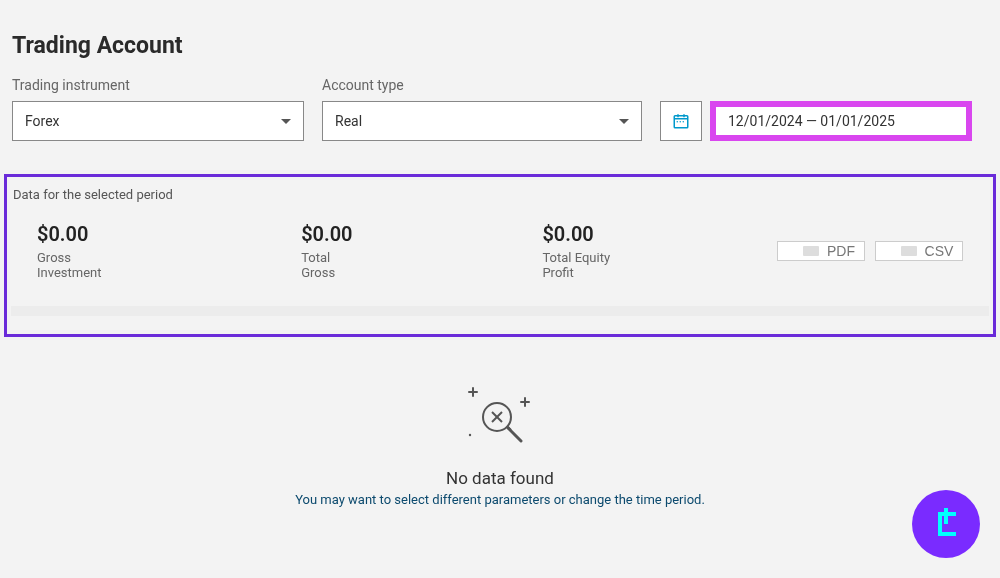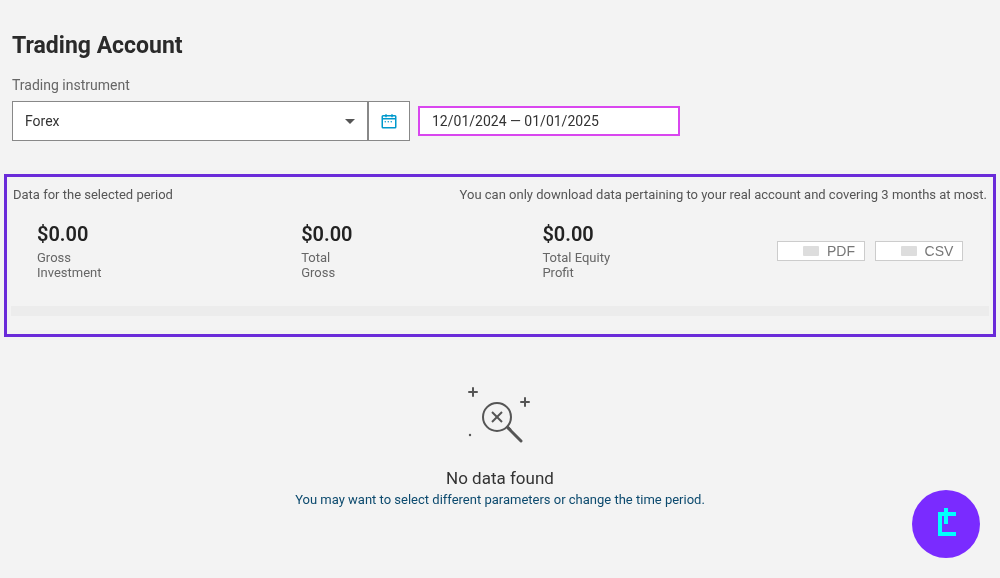--- a/index.html
+++ b/index.html
@@ -13,21 +13,21 @@
       position: relative;
     }
     .page-title {
       font-size: 23px;
       font-weight: 700;
       color: #2a2a2a;
       padding: 32px 12px 18px 12px;
     }
     .filters-row {
       display: flex;
-      gap: 0;
+      gap: 18px;
       padding: 0 12px 20px 12px;
     }
     .field-group {
       display: flex;
       flex-direction: column;
       gap: 8px;
     }
     .field-label {
       font-size: 14px;
       color: #666;
@@ -37,37 +37,37 @@
       border: 1px solid #888;
       height: 40px;
       display: flex;
       align-items: center;
       justify-content: space-between;
       padding: 0 12px;
       cursor: pointer;
       font-size: 14px;
       color: #333;
     }
-    .instrument-select { width: 356px; }
+    .instrument-select { width: 292px; }
     .account-select { width: 320px; }
     .date-select { width: 312px; display: flex; align-items: center; }
     .date-select .cal-icon-wrap {
       width: 42px;
       height: 40px;
       border: 1px solid #888;
       background: #fff;
       display: flex;
       align-items: center;
       justify-content: center;
       margin-right: 8px;
     }
     .date-input-wrap {
       flex: 1;
-      height: 30px;
-      border: 2px solid #d946ef;
+      height: 40px;
+      border: 6px solid #d946ef;
       background: #fff;
       display: flex;
       align-items: center;
       padding: 0 12px;
       font-size: 14px;
     }
     .caret-down {
       width: 0; height: 0;
       border-left: 5px solid transparent;
       border-right: 5px solid transparent;
@@ -181,20 +181,27 @@
 </head>
 <body>
 
 <h1 class="page-title">Trading Account</h1>
 
 <div class="filters-row">
   <div class="field-group">
     <label class="field-label">Trading instrument</label>
     <div class="select-box instrument-select">
       <span>Forex</span>
+      <span class="caret-down"></span>
+    </div>
+  </div>
+  <div class="field-group">
+    <label class="field-label">Account type</label>
+    <div class="select-box account-select">
+      <span>Real</span>
       <span class="caret-down"></span>
     </div>
   </div>
   <div class="field-group">
     <label class="field-label">&nbsp;</label>
     <div class="date-select">
       <div class="cal-icon-wrap">
         <svg width="18" height="18" viewBox="0 0 24 24" fill="none" stroke="#0099cc" stroke-width="2">
           <rect x="3" y="5" width="18" height="16" rx="1"></rect>
           <line x1="3" y1="9" x2="21" y2="9"></line>
@@ -208,21 +215,20 @@
       <div class="date-input-wrap">
         <span>12/01/2024 — 01/01/2025</span>
       </div>
     </div>
   </div>
 </div>
 
 <div class="highlighted-panel">
   <div class="panel-header">
     <span>Data for the selected period</span>
-    <span class="right-note">You can only download data pertaining to your real account and covering 3 months at most.</span>
   </div>
   <div class="stats-row">
     <div class="stat">
       <span class="stat-value">$0.00</span>
       <span class="stat-label">Gross Investment</span>
     </div>
     <div class="stat equity">
       <span class="stat-value">$0.00</span>
       <span class="stat-label">Total Gross</span>
     </div>

